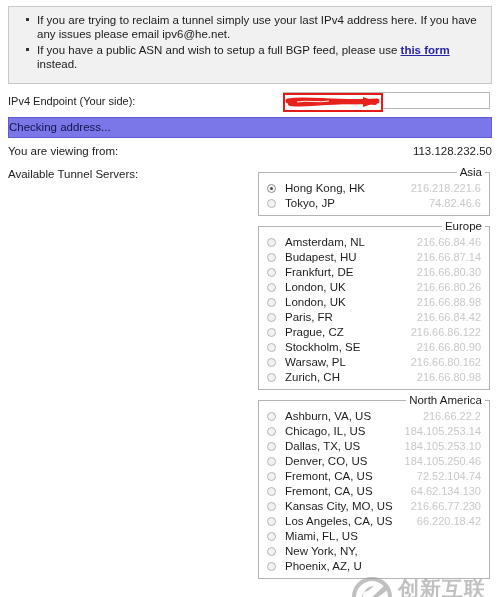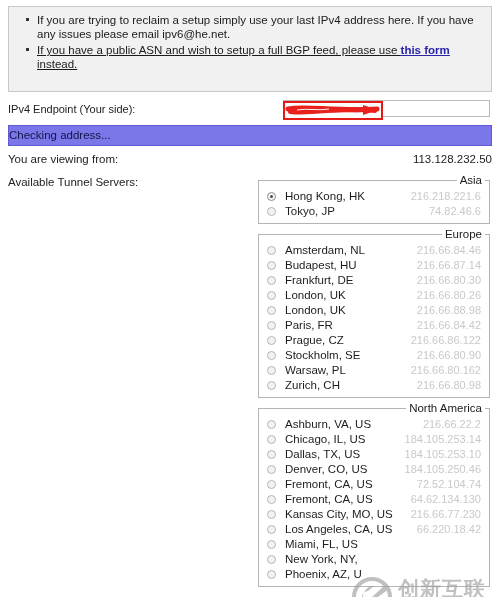--- a/index.html
+++ b/index.html
@@ -30,21 +30,21 @@
     padding: 0 0 0 18px;
     list-style: none;
   }
   .notice-item {
     position: relative;
     margin: 0 0 2px 0;
     line-height: 14px;
     font-size: 11.5px;
     color: #1b1b1b;
   }
-  .notice-item:last-child { margin-bottom: 12px; text-decoration: underline; }
+  .notice-item:last-child { margin-bottom: 4px; }
   .notice-item::before {
     content: "";
     position: absolute;
     left: -11px;
     top: 5px;
     width: 3px;
     height: 3px;
     background: #333333;
   }
   .inline-link {
@@ -219,21 +219,21 @@
     color: #b0b0b0;
     letter-spacing: 1.1px;
   }
 </style>
 </head>
 <body>
 
 <div class="notice-box">
   <ul class="notice-list">
     <li class="notice-item">
-      <span>If you are trying to reclaim a setup simply use your last IPv4 address here. If you have any issues please email ipv6@he.net.</span>
+      <span>If you are trying to reclaim a tunnel simply use your last IPv4 address here. If you have any issues please email ipv6@he.net.</span>
     </li>
     <li class="notice-item">
       <span>If you have a public ASN and wish to setup a full BGP feed, please use </span><a class="inline-link" href="#">this form</a><span> instead.</span>
     </li>
   </ul>
 </div>
 
 <div class="endpoint-row">
   <span class="endpoint-label">IPv4 Endpoint (Your side):</span>
   <input class="endpoint-input" type="text" value="" style="">

